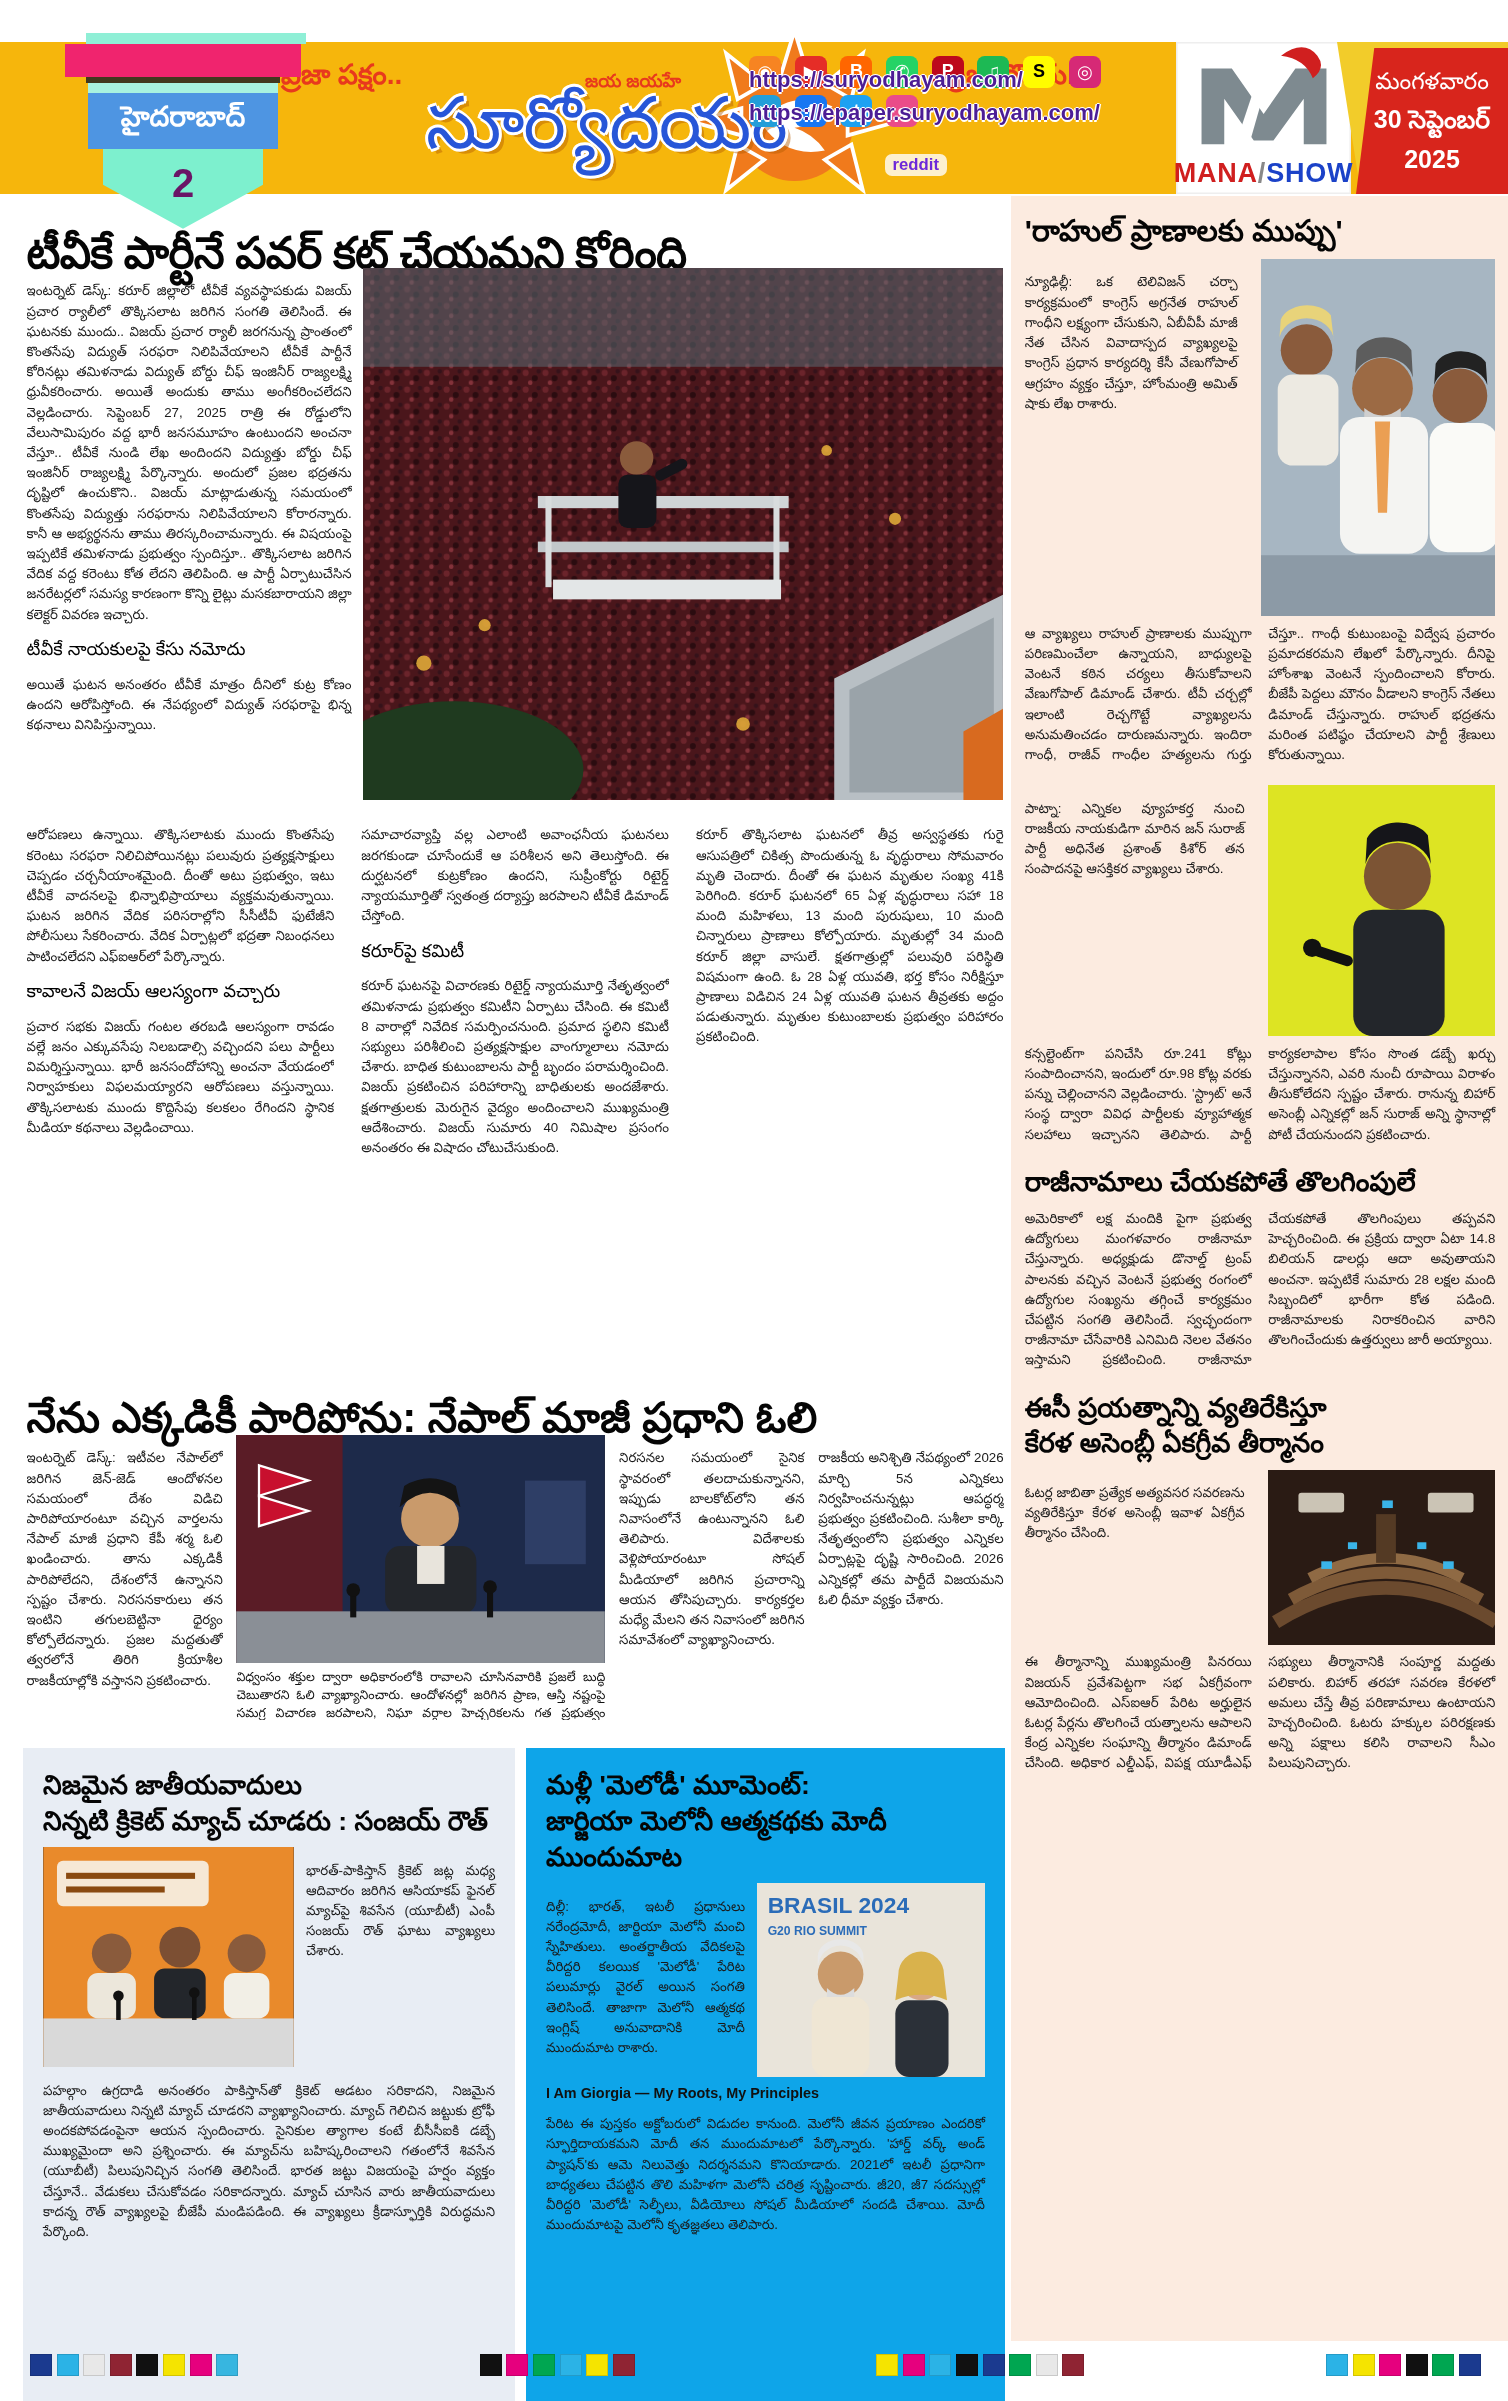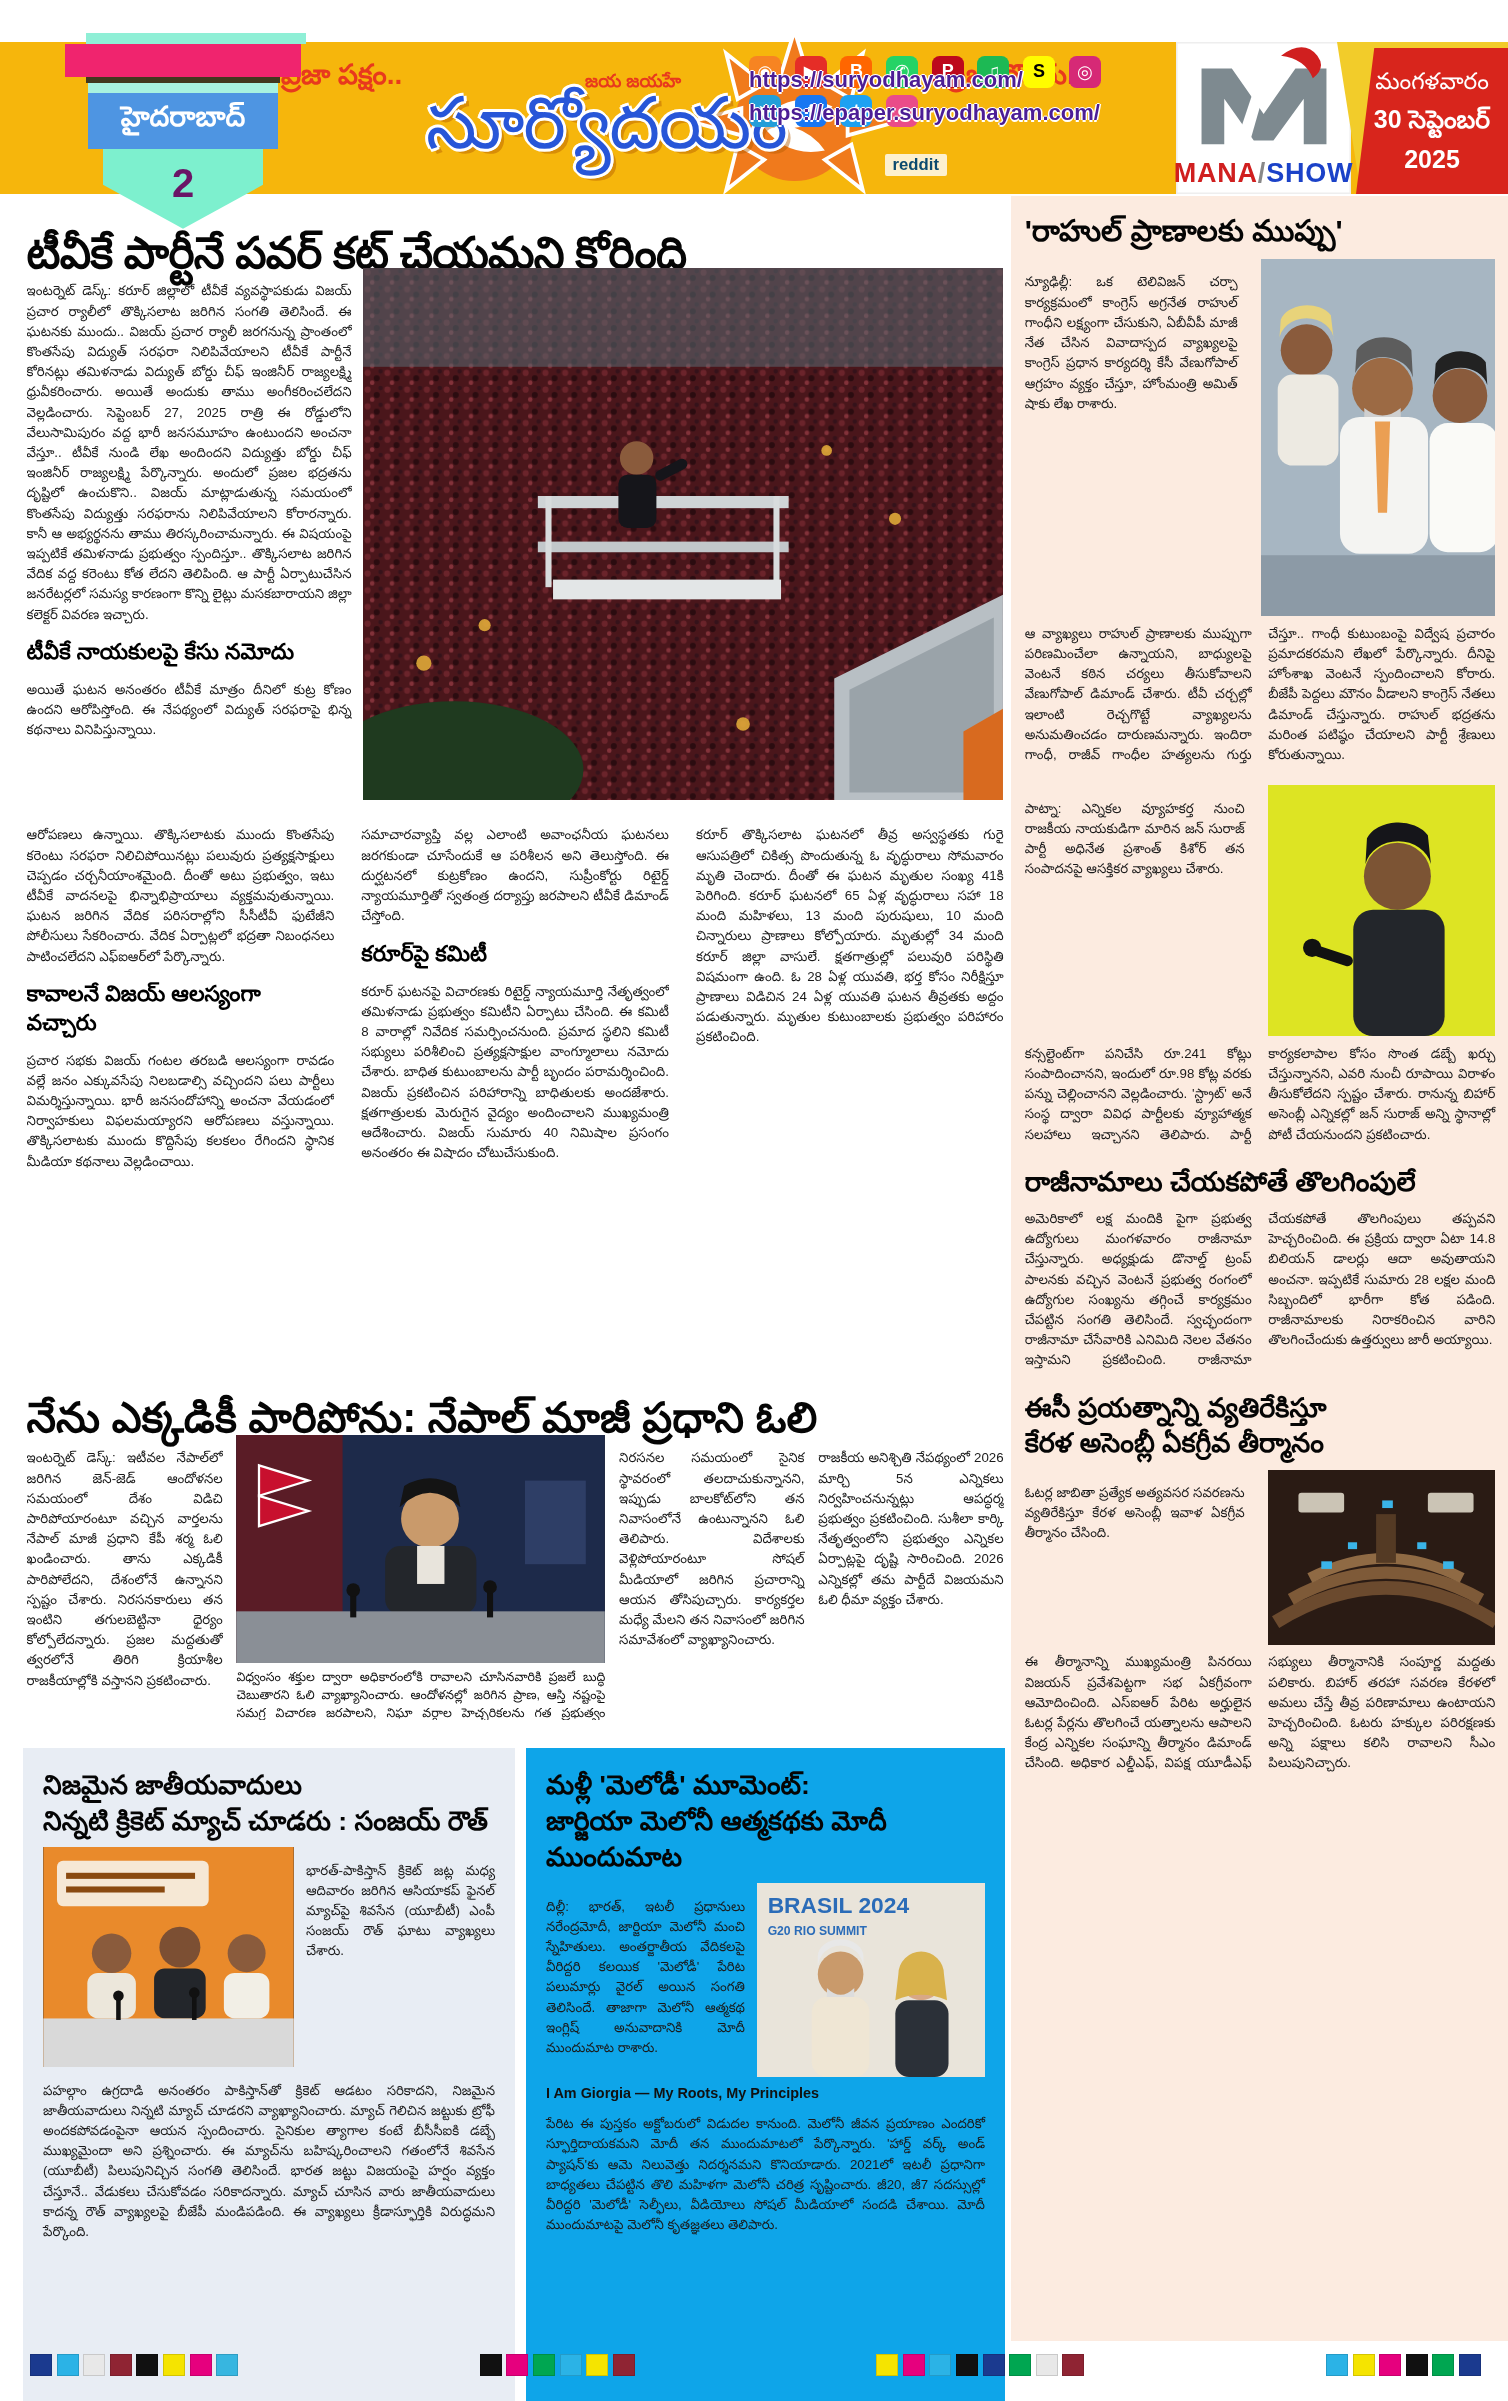--- a/index.html
+++ b/index.html
@@ -24,41 +24,41 @@
   .sun{position:absolute;left:669px;top:-34px;z-index:1;}
   .paper-title{position:absolute;left:426px;top:40px;width:654px;text-align:left;z-index:2;
       font-size:72px;font-weight:normal;color:#2756D8;letter-spacing:-1.5px;
       text-shadow:-3px 0 #fff,3px 0 #fff,0 -3px #fff,0 3px #fff,-2.3px -2.3px #fff,2.3px 2.3px #fff,5.3px 5.3px 0 rgba(180,90,0,.45);}
   .urls{position:absolute;left:749px;top:21px;z-index:4;font-weight:bold;color:#4c1d95;}
   .urls .u{display:block;font-size:22px;line-height:33px;
       text-shadow:-1.5px 0 #fff,1.5px 0 #fff,0 -1.5px #fff,0 1.5px #fff;}
   .social-icons{position:absolute;left:749px;top:13.7px;width:357px;z-index:3;display:flex;flex-wrap:wrap;gap:7.6px 13.7px;}
   .soc{width:32px;height:32px;border-radius:7.6px;display:inline-flex;align-items:center;justify-content:center;
        color:#fff;font-size:18px;font-weight:bold;}
-  .reddit-mark{position:absolute;left:885px;top:112px;z-index:3;font-size:16.7px;font-weight:bold;color:#0c4a6e;
-       background:#ffffffcc;border-radius:2px;padding:0.8px 7.6px;}
+  .reddit-mark{position:absolute;left:885px;top:112px;z-index:3;font-size:16.7px;font-weight:bold;color:#6d28d9;
+       background:#ffffffcc;border-radius:7px;padding:0.8px 7.6px;}
   .brand-card{position:absolute;left:1176px;top:0px;width:175px;height:152px;background:#fff;z-index:4;
        box-shadow:0 0 0 1.5px #eee inset;display:flex;flex-direction:column;align-items:center;justify-content:flex-end;}
   .brand-m{position:absolute;top:0;left:13.7px;}
   .brand-words{font-size:27px;font-weight:bold;letter-spacing:0.8px;margin-bottom:4.6px;z-index:2;}
   .brand-words .w1{color:#D01F1F;}
   .brand-words .slash{color:#888;}
   .brand-words .w2{color:#1B42C8;}
   .date-box{position:absolute;right:0;top:0;width:171px;height:152px;z-index:4;}
   .date-yellow{position:absolute;right:0;top:0;width:171px;height:152px;background:#F2CC2A;
        clip-path:polygon(0 0,100% 0,100% 100%,14% 100%);}
   .date-red{position:absolute;right:0;top:6px;width:152px;height:146px;background:#D8251C;
        clip-path:polygon(12% 0,100% 0,100% 100%,0 100%);color:#fff;text-align:center;
        display:flex;flex-direction:column;justify-content:center;gap:4.6px;}
   .date-red .l1{font-size:23px;}
   .date-red .l2,.date-red .l3{font-size:25px;font-weight:bold;}
   
   .hl-xl{position:absolute;left:26.6px;top:199px;width:980px;font-size:44px;font-weight:800;color:#050505;letter-spacing:-0.8px;}
   .body-txt{font-size:13.3px;line-height:1.52;text-align:justify;color:#1a1a1a;}
-  .subhead{font-size:22px;font-weight:bold;color:#000;margin:7.6px 0 4.6px;line-height:1.3;}
+  .subhead{font-size:18px;font-weight:normal;color:#000;margin:7.6px 0 4.6px;line-height:1.3;}
   .intro-col{position:absolute;left:26.6px;top:268px;width:325px;height:532px;overflow:hidden;}
   .photo-main{position:absolute;left:363px;top:268px;width:640px;height:532px;overflow:hidden;}
   .cont-cols{position:absolute;left:26.6px;top:812px;width:977px;height:543px;display:flex;gap:27px;overflow:hidden;}
   .cont-cols .col{flex:1;overflow:hidden;}
   
   .hl-l{position:absolute;left:26.6px;top:1366px;width:980px;font-size:42px;font-weight:800;color:#050505;}
   .nepal-row{position:absolute;left:26.6px;top:1435px;width:977px;height:285px;display:flex;gap:13.7px;overflow:hidden;}
   .nepal-row .ncol{overflow:hidden;}
   .photo-frame{position:relative;overflow:hidden;background:#333;}
   .under-photo{font-size:12.5px;line-height:1.45;text-align:justify;margin-top:4.6px;}

